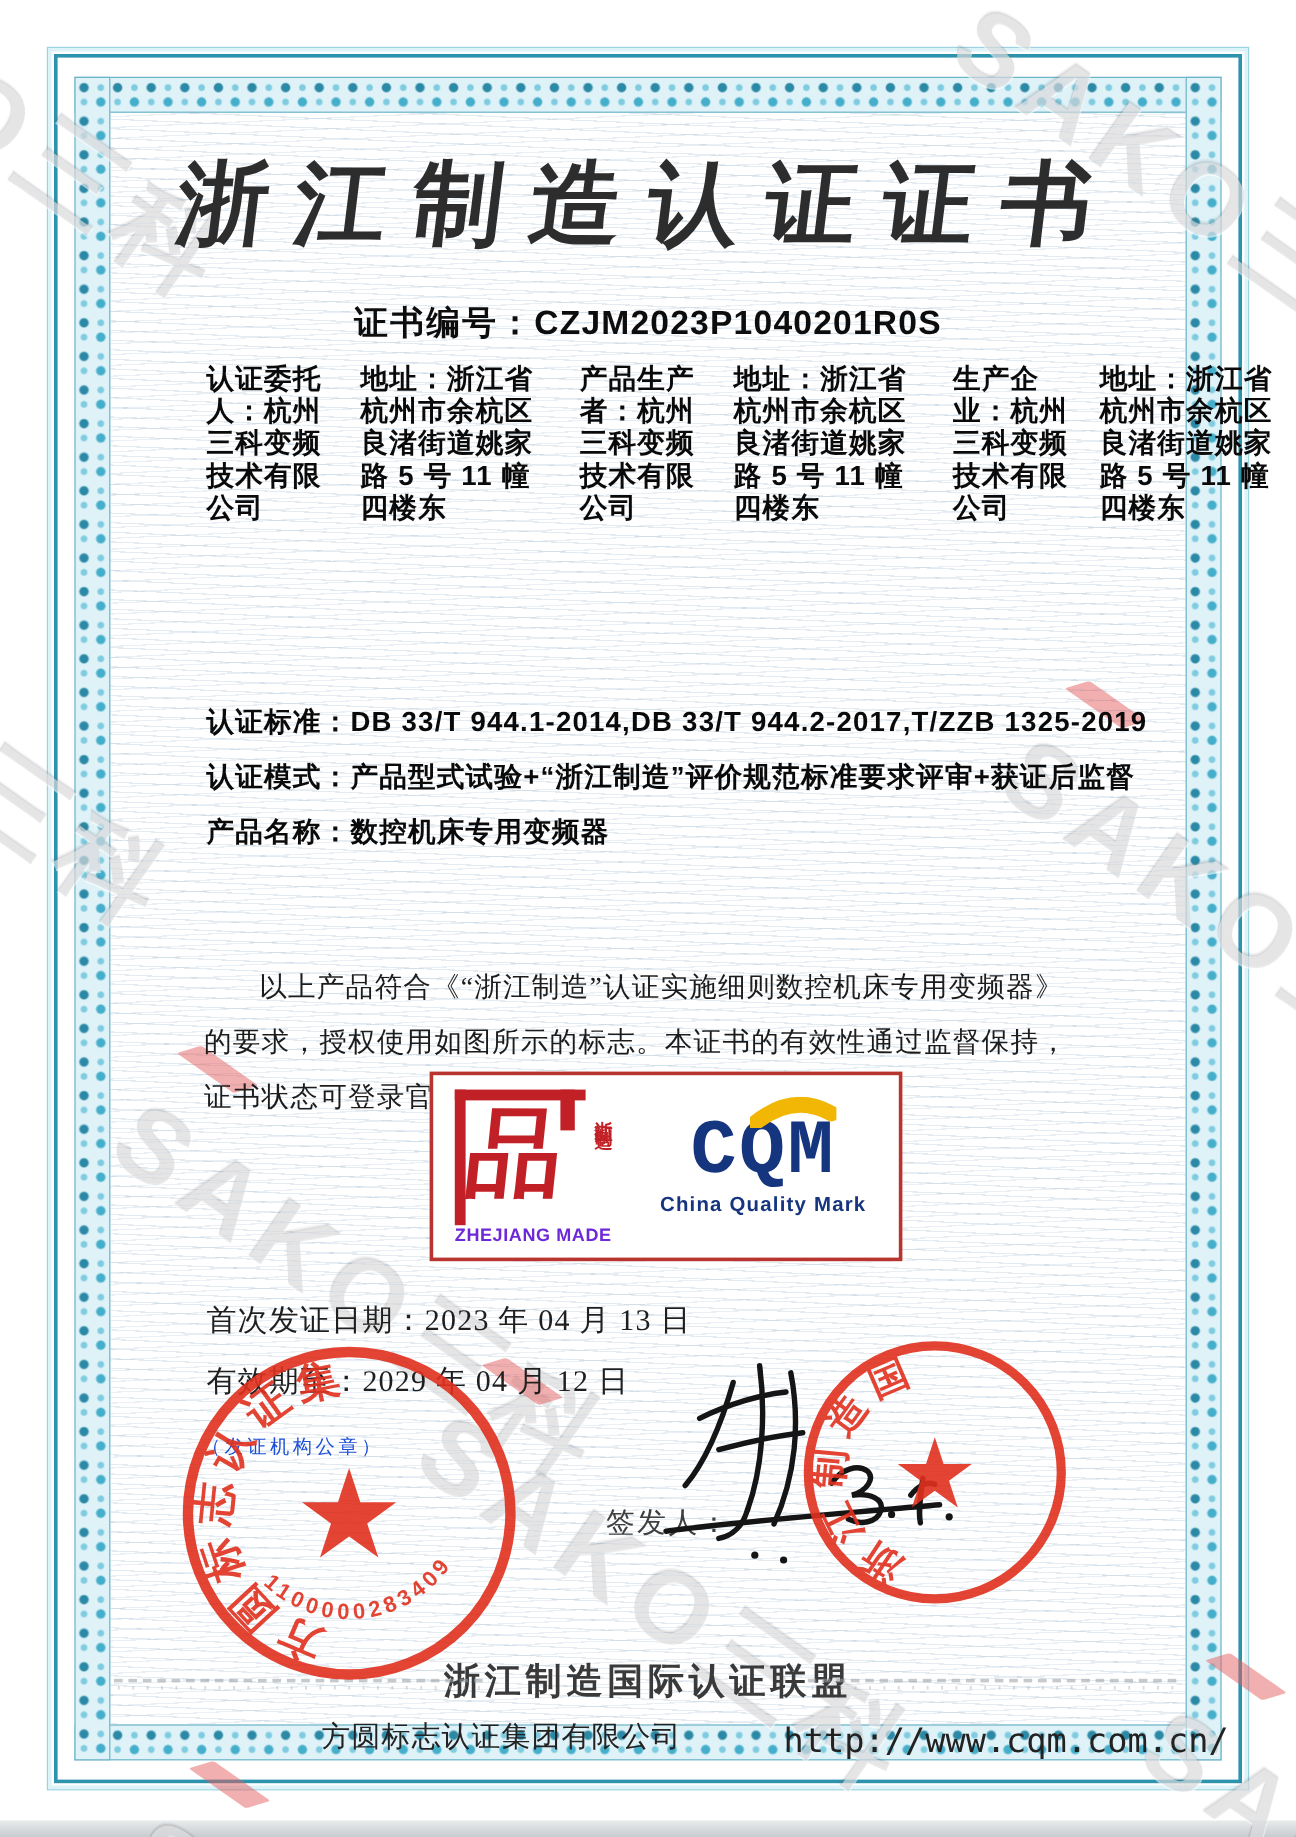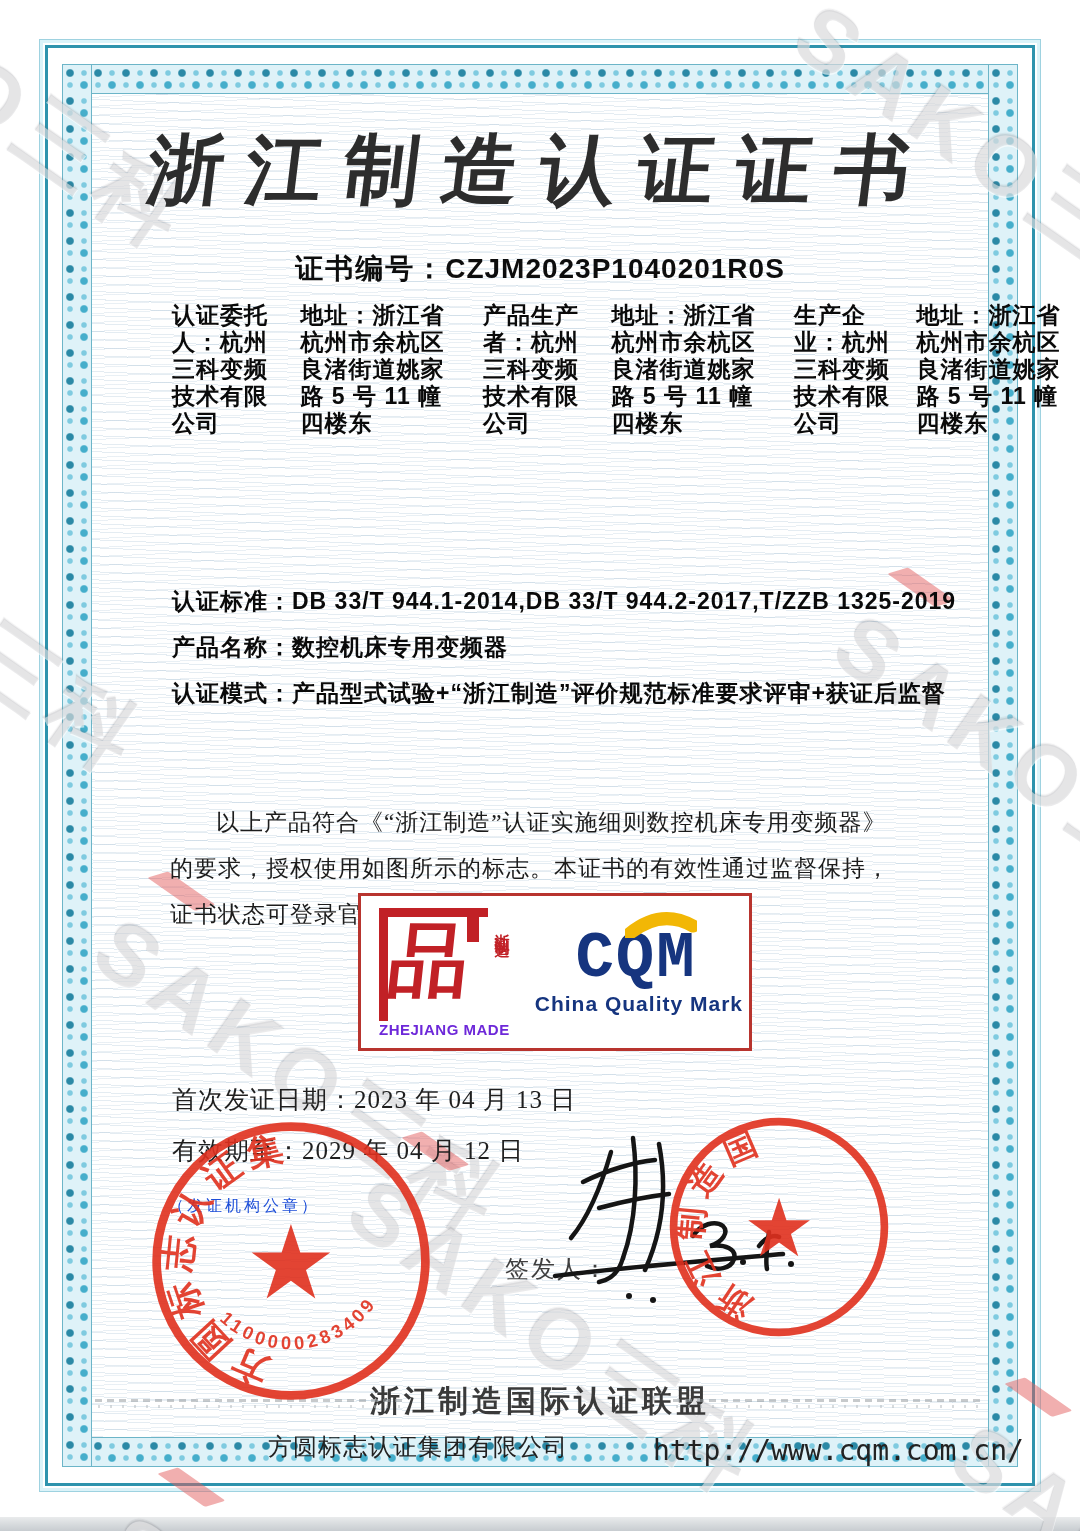--- a/index.html
+++ b/index.html
@@ -66,21 +66,21 @@
   .zj-glyph{position:absolute;left:18px;top:6px;font-size:80px;line-height:96px;
     font-family:"DejaVu Serif",serif;font-weight:900;color:#c12126;transform:skewX(-6deg);}
   .zj-vert{position:absolute;right:18px;top:16px;writing-mode:vertical-rl;
     font-size:15px;font-weight:700;color:#c12126;letter-spacing:3px;}
   .zj-cap{position:absolute;left:8px;bottom:0;font-size:15px;font-weight:800;
     color:#6d28d9;letter-spacing:0.5px;white-space:nowrap;}
   .cqm{position:relative;flex:1;text-align:center;margin-right:6px;}
   .cqm-acronym{font-size:64px;font-weight:900;color:#16357f;letter-spacing:2px;
     line-height:62px;font-family:Liberation Mono, monospace;}
   .cqm-arc{position:absolute;left:96px;top:-16px;width:72px;height:26px;}
-  .cqm-cap{font-size:21px;font-weight:800;color:#16357f;letter-spacing:1px;margin-top:2px;text-align:right;}
+  .cqm-cap{font-size:17px;font-weight:800;color:#16357f;letter-spacing:1px;margin-top:2px;}
   
   .dates{position:absolute;left:172px;top:1083px;display:flex;flex-direction:column;gap:18px;
     font-family:"Liberation Serif","DejaVu Serif",serif;font-size:25px;color:#1f1f1f;letter-spacing:1px;}
   .seal-note{position:absolute;left:168px;top:1196px;
     font-family:"Liberation Serif",serif;font-size:16px;color:#1d4ed8;letter-spacing:3px;z-index:4;}
   .signer{position:absolute;left:505px;top:1253px;
     font-family:"Liberation Serif",serif;font-size:24px;color:#3f3f3f;letter-spacing:2px;z-index:5;}
   .signature{position:absolute;left:515px;top:1128px;z-index:5;}
   .seal{position:absolute;z-index:6;opacity:0.9;}
   .seal-left{left:146px;top:1116px;width:290px;height:290px;}
@@ -133,22 +133,22 @@
       <div class="pline"><span>认证委托人：</span><span>杭州三科变频技术有限公司</span></div>
       <div class="pline"><span>地址：</span><span>浙江省杭州市余杭区良渚街道姚家路 5 号 11 幢四楼东</span></div>
       <div class="pline"><span>产品生产者：</span><span>杭州三科变频技术有限公司</span></div>
       <div class="pline"><span>地址：</span><span>浙江省杭州市余杭区良渚街道姚家路 5 号 11 幢四楼东</span></div>
       <div class="pline"><span>生产企业：</span><span>杭州三科变频技术有限公司</span></div>
       <div class="pline"><span>地址：</span><span>浙江省杭州市余杭区良渚街道姚家路 5 号 11 幢四楼东</span></div>
     </div>
 
     <div class="standards">
       <div class="pline"><span>认证标准：</span><span>DB 33/T 944.1-2014,DB 33/T 944.2-2017,T/ZZB 1325-2019</span></div>
+      <div class="pline"><span>认证模式：</span><span>产品型式试验+“浙江制造”评价规范标准要求评审+获证后监督</span></div>
       <div class="pline"><span>产品名称：</span><span>数控机床专用变频器</span></div>
-      <div class="pline"><span>认证模式：</span><span>产品型式试验+“浙江制造”评价规范标准要求评审+获证后监督</span></div>
     </div>
 
 
     <div class="statement">以上产品符合《“浙江制造”认证实施细则数控机床专用变频器》 的要求，授权使用如图所示的标志。本证书的有效性通过监督保持，证书状态可登录官方网站查询。</div>
 
     <div class="marksbox">
       <div class="zj">
         <div class="zj-frame"></div>
         <div class="zj-frame2"></div>
         <div class="zj-glyph">品</div>

